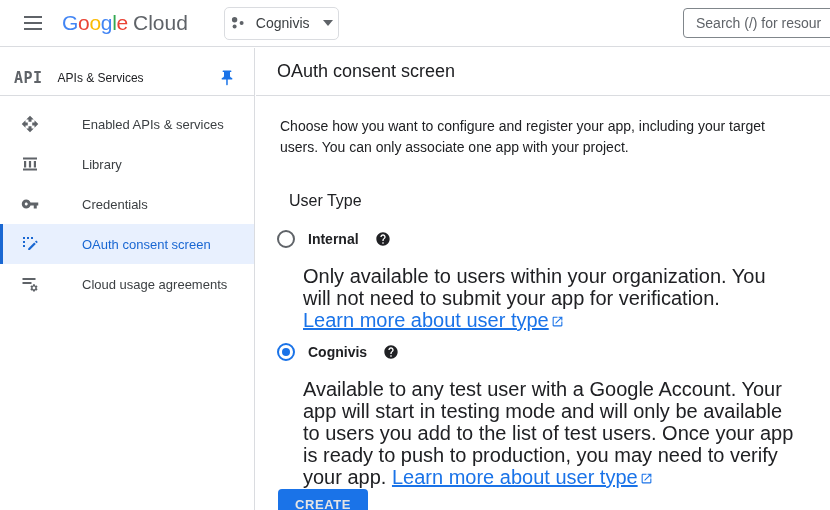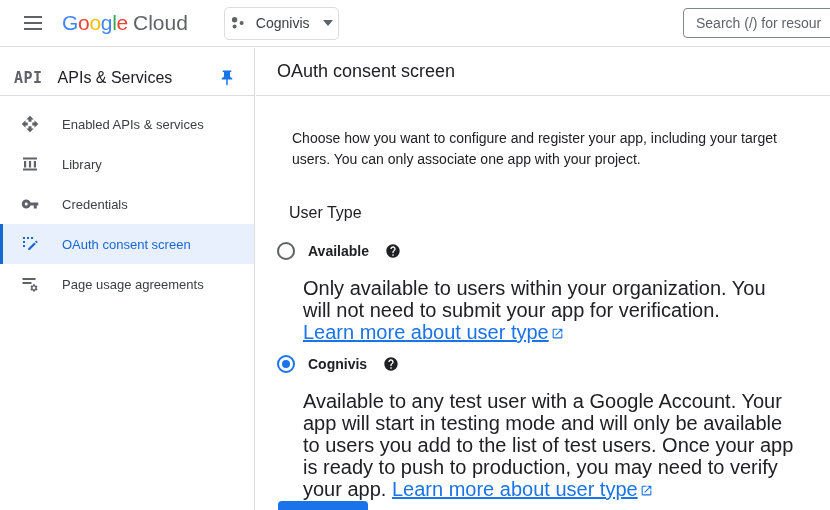--- a/index.html
+++ b/index.html
@@ -33,36 +33,36 @@
   }
   .search-input::placeholder { color:#5f6368; opacity:1; }
 
   
   .sidebar { position:absolute; top:48px; bottom:0; left:0; width:255px;
     border-right:1px solid #dadce0; background:#fff; }
   .sidebar-header { height:48px; border-bottom:1px solid #dadce0; display:flex;
     align-items:center; padding:13px 18px 0 14px; }
   .api-glyph { font-family:"DejaVu Sans Mono", monospace; font-weight:700; font-size:15px;
     letter-spacing:0.5px; color:#5f6368; }
-  .sidebar-title { font-size:16px; color:#202124; margin-left:15px; }
+  .sidebar-title { font-size:12px; color:#202124; margin-left:15px; }
   .pin-btn { margin-left:auto; display:flex; background:none; border:none; padding:0; cursor:pointer; }
   .nav { padding-top:8px; }
-  .nav-item { height:40px; display:flex; align-items:center; padding-left:21px; cursor:pointer; }
+  .nav-item { height:40px; display:flex; align-items:center; padding-left:21px; cursor:pointer;gap:20px; }
   .nav-item .ico { width:18px; height:18px; flex:none; display:flex; }
   .nav-item .lbl { margin-left:23px; font-size:13px; color:#3c4043; white-space:nowrap; }
   .nav-item.selected { background:#e8f0fe; border-left:3px solid #1967d2; padding-left:18px; }
   .nav-item.selected .lbl { color:#1967d2; }
 
   
   .content { position:absolute; top:48px; left:256px; right:0; bottom:0; background:#fff; }
   .content-header { height:48px; border-bottom:1px solid #dadce0; display:flex;
     align-items:center; padding:0 21px; }
   .page-title { font-size:18px; font-weight:400; color:#202124; margin:0; }
   .content-body { padding:17px 22px 0 21px; }
-  .intro { margin:15px; width:525px; font-size:14px; line-height:21px; color:#202124; }
+  .intro { margin:3px; width:525px; font-size:14px; line-height:21px; color:#202124; }
   .section-heading { margin:33px 12px 0; font-size:16px; font-weight:400; line-height:20px; color:#202124; }
   .option { margin-top:16px; }
   .option + .option { margin-top:8px; }
   .option-row { display:flex; align-items:center; height:24px; }
   .radio { width:18px; height:18px; border:2px solid #5f6368; border-radius:50%;
     background:#fff; position:relative; flex:none; cursor:pointer; }
   .radio.checked { border-color:#1a73e8; }
   .radio.checked::after { content:""; position:absolute; left:3px; top:3px; width:8px; height:8px;
     border-radius:50%; background:#1a73e8; }
   .option-label { margin-left:13px; font-size:14px; font-weight:700; color:#202124; }
@@ -170,40 +170,40 @@
     <div class="nav-item">
       <span class="ico">
         <svg width="18" height="18" viewBox="0 0 18 18">
           <rect x="1.5" y="3" width="13" height="2" fill="#5f6368"></rect>
           <rect x="1.5" y="7" width="9" height="2" fill="#5f6368"></rect>
           <g transform="translate(8.4,8.4) scale(0.38)">
             <path fill="#5f6368" d="M19.14 12.94c.04-.3.06-.61.06-.94 0-.32-.02-.64-.07-.94l2.03-1.58c.18-.14.23-.41.12-.61l-1.92-3.32c-.12-.22-.37-.29-.59-.22l-2.39.96c-.5-.38-1.03-.7-1.62-.94l-.36-2.54c-.04-.24-.24-.41-.48-.41h-3.84c-.24 0-.43.17-.47.41l-.36 2.54c-.59.24-1.13.57-1.62.94l-2.39-.96c-.22-.08-.47 0-.59.22L2.74 8.87c-.12.21-.08.47.12.61l2.03 1.58c-.05.3-.09.63-.09.94s.02.64.07.94l-2.03 1.58c-.18.14-.23.41-.12.61l1.92 3.32c.12.22.37.29.59.22l2.39-.96c.5.38 1.03.7 1.62.94l.36 2.54c.05.24.24.41.48.41h3.84c.24 0 .44-.17.47-.41l.36-2.54c.59-.24 1.13-.56 1.62-.94l2.39.96c.22.08.47 0 .59-.22l1.92-3.32c.12-.22.07-.47-.12-.61l-2.01-1.58zM12 15.6c-1.98 0-3.6-1.62-3.6-3.6s1.62-3.6 3.6-3.6 3.6 1.62 3.6 3.6-1.62 3.6-3.6 3.6z"></path>
           </g>
         </svg>
       </span>
-      <span class="lbl">Page usage agreements</span>
+      <span class="lbl">Cloud usage agreements</span>
     </div>
   </nav>
 </div>
 
 <div class="content">
   <div class="content-header">
     <h1 class="page-title">OAuth consent screen</h1>
   </div>
 
   <div class="content-body">
     <p class="intro">Choose how you want to configure and register your app, including your target users. You can only associate one app with your project.</p>
 
     <h2 class="section-heading">User Type</h2>
 
     
     <div class="option">
       <div class="option-row">
         <span class="radio"></span>
-        <span class="option-label">Available</span>
+        <span class="option-label">Internal</span>
         <button class="help-btn">
           <span style="display:flex;">
             <svg width="16" height="16" viewBox="0 0 24 24">
                 <path fill="#202124" d="M12 2C6.48 2 2 6.48 2 12s4.48 10 10 10 10-4.48 10-10S17.52 2 12 2zm1 17h-2v-2h2v2zm2.07-7.75l-.9.92C13.45 12.9 13 13.5 13 15h-2v-.5c0-1.1.45-2.1 1.17-2.83l1.24-1.26c.37-.36.59-.86.59-1.41 0-1.1-.9-2-2-2s-2 .9-2 2H8c0-2.21 1.79-4 4-4s4 1.79 4 4c0 .88-.36 1.68-.93 2.25z"></path>
               </svg>
           </span>
         </button>
       </div>
       <p class="option-desc"><span>Only available to users within your organization. You will not need to submit your app for verification. </span><a class="learn-link"><span>Learn more about user type</span><span class="ext-icon"><svg width="13" height="13" viewBox="0 0 24 24">
                 <path fill="#1a73e8" d="M19 19H5V5h7V3H5c-1.11 0-2 .9-2 2v14c0 1.1.89 2 2 2h14c1.1 0 2-.9 2-2v-7h-2v7zM14 3v2h3.59l-9.83 9.83 1.41 1.41L19 6.41V10h2V3h-7z"></path>

